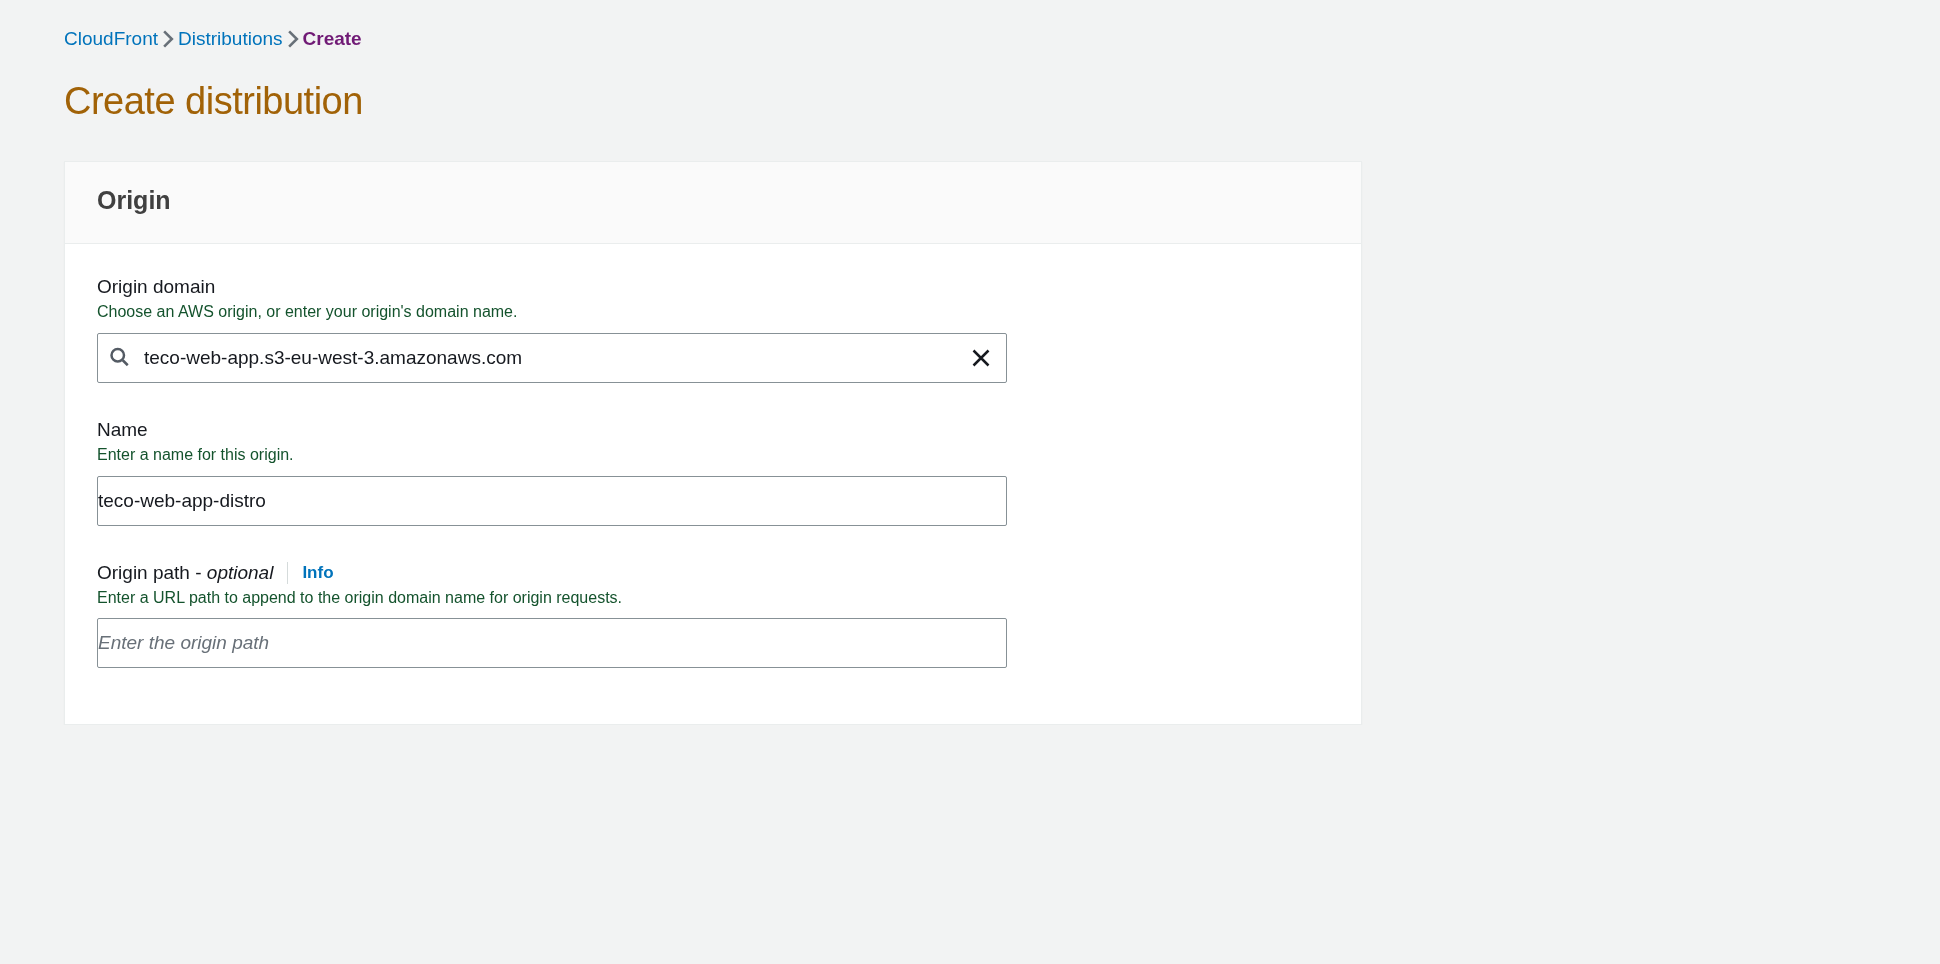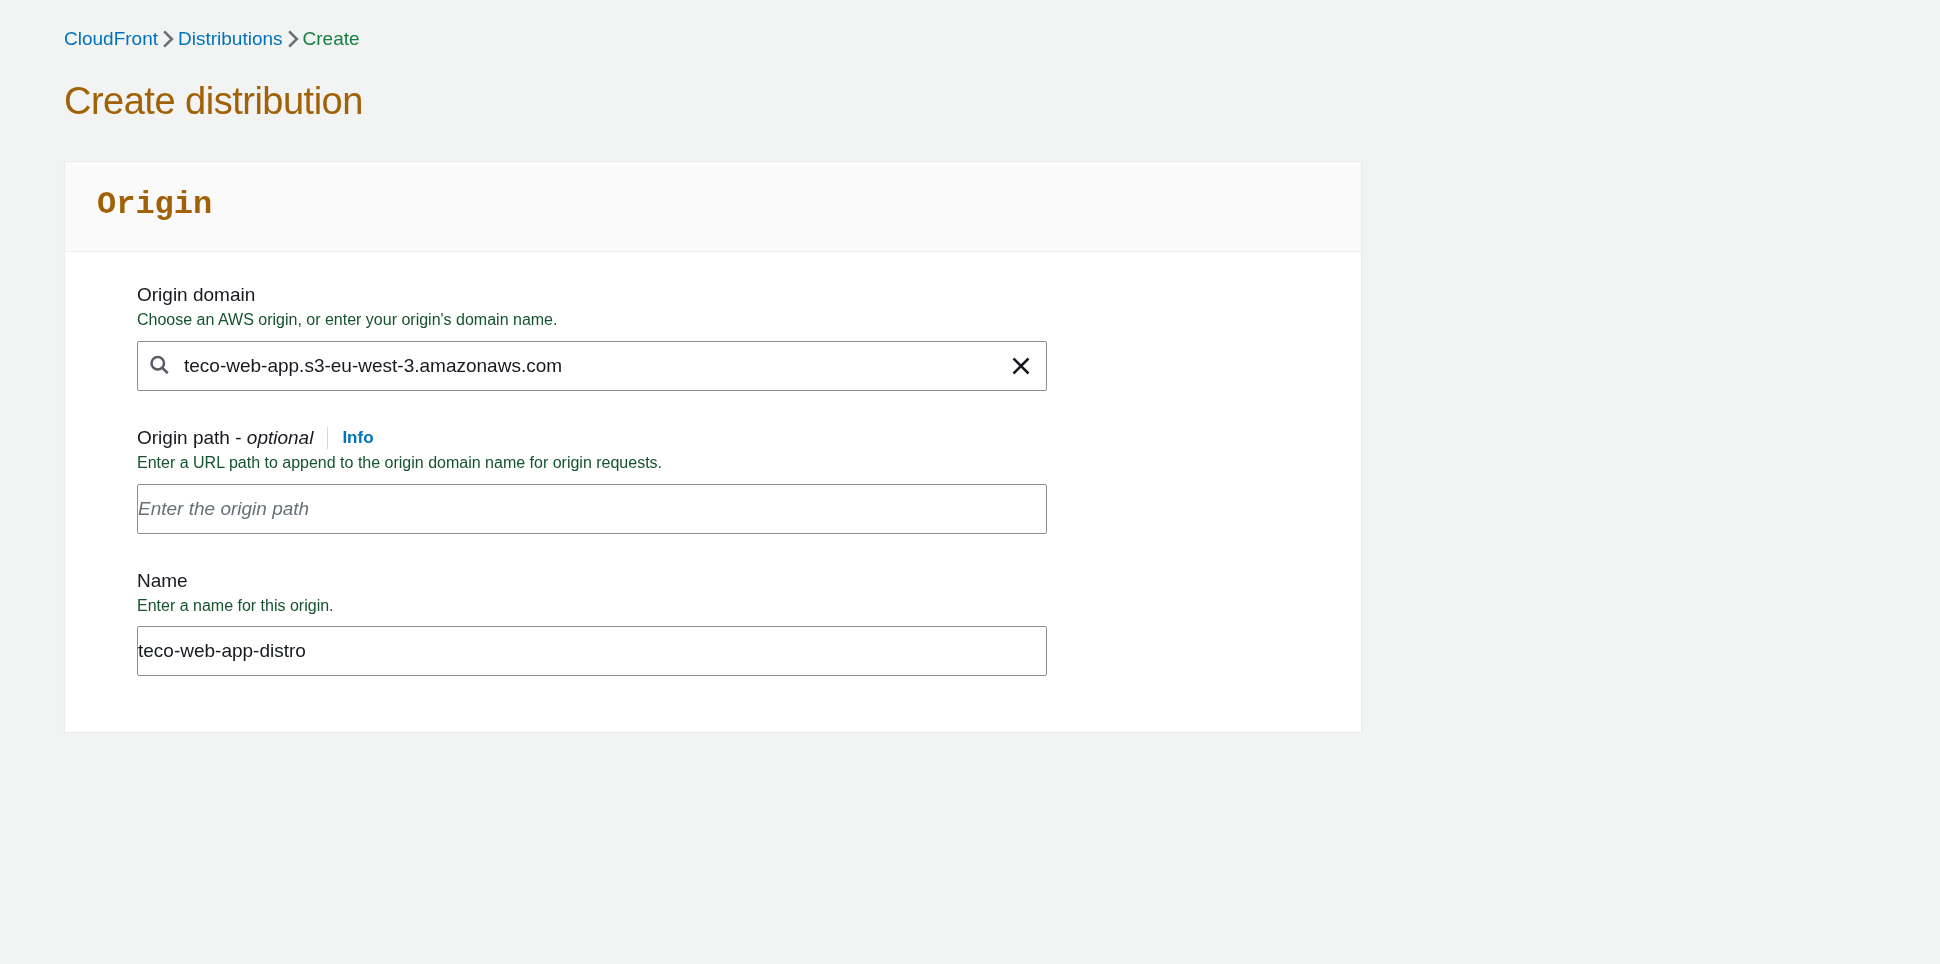--- a/index.html
+++ b/index.html
@@ -23,22 +23,22 @@
       gap: 4px;
       font-size: 19px;
       margin-bottom: 30px;
     }
     .breadcrumb-link {
       color: #0073bb;
       text-decoration: none;
       cursor: pointer;
     }
     .breadcrumb-current {
-      color: #15803d;
-      font-weight: 400;
+      color: #701a75;
+      font-weight: 700;
     }
     .breadcrumb-sep {
       color: #687078;
       display: inline-flex;
       align-items: center;
     }
     .page-title {
       font-size: 38px;
       font-weight: 400;
       color: #a16207;
@@ -50,32 +50,30 @@
       border: 1px solid #eaeded;
       box-shadow: 0 1px 1px rgba(0,0,0,0.05);
       width: 1298px;
     }
     .panel-header {
       padding: 24px 32px 28px 32px;
       border-bottom: 1px solid #eaeded;
       background-color: #fafafa;
     }
     .panel-title {
-      font-size: 32px;
+      font-size: 25px;
       font-weight: 700;
-      color: #a16207;
-      font-family: Liberation Mono, monospace;
+      color: #404040;
     }
     .panel-body {
       padding: 32px 32px 20px 32px;
       background-color: #ffffff;
     }
     .form-group {
       margin-bottom: 36px;
-      margin-left: 40px;
     }
     .field-label-row {
       display: flex;
       align-items: center;
       gap: 10px;
       margin-bottom: 4px;
     }
     .field-label {
       font-size: 19px;
       color: #16191f;
@@ -198,38 +196,38 @@
           <span class="clear-icon">
             <svg width="20" height="20" viewBox="0 0 16 16" fill="none" stroke="currentColor" stroke-width="2">
               <path d="M2 2l12 12M14 2L2 14"></path>
             </svg>
           </span>
         </div>
       </div>
 
       <div class="form-group">
         <div class="field-label-row">
+          <span class="field-label">Name</span>
+        </div>
+        <div class="field-description">Enter a name for this origin.</div>
+        <div class="input-wrapper">
+          <input type="text" class="text-input" value="teco-web-app-distro" style="">
+        </div>
+      </div>
+
+      <div class="form-group">
+        <div class="field-label-row">
           <span class="field-label">
             <span>Origin path - </span><span class="field-optional">optional</span>
           </span>
           <span class="info-divider"></span>
           <a class="info-link">Info</a>
         </div>
         <div class="field-description">Enter a URL path to append to the origin domain name for origin requests.</div>
         <div class="input-wrapper">
           <input type="text" class="text-input" placeholder="Enter the origin path" style="">
         </div>
       </div>
 
-      <div class="form-group">
-        <div class="field-label-row">
-          <span class="field-label">Name</span>
-        </div>
-        <div class="field-description">Enter a name for this origin.</div>
-        <div class="input-wrapper">
-          <input type="text" class="text-input" value="teco-web-app-distro" style="">
-        </div>
-      </div>
-
     </div>
   </div>
 
 </div>
 
 </body></html>

